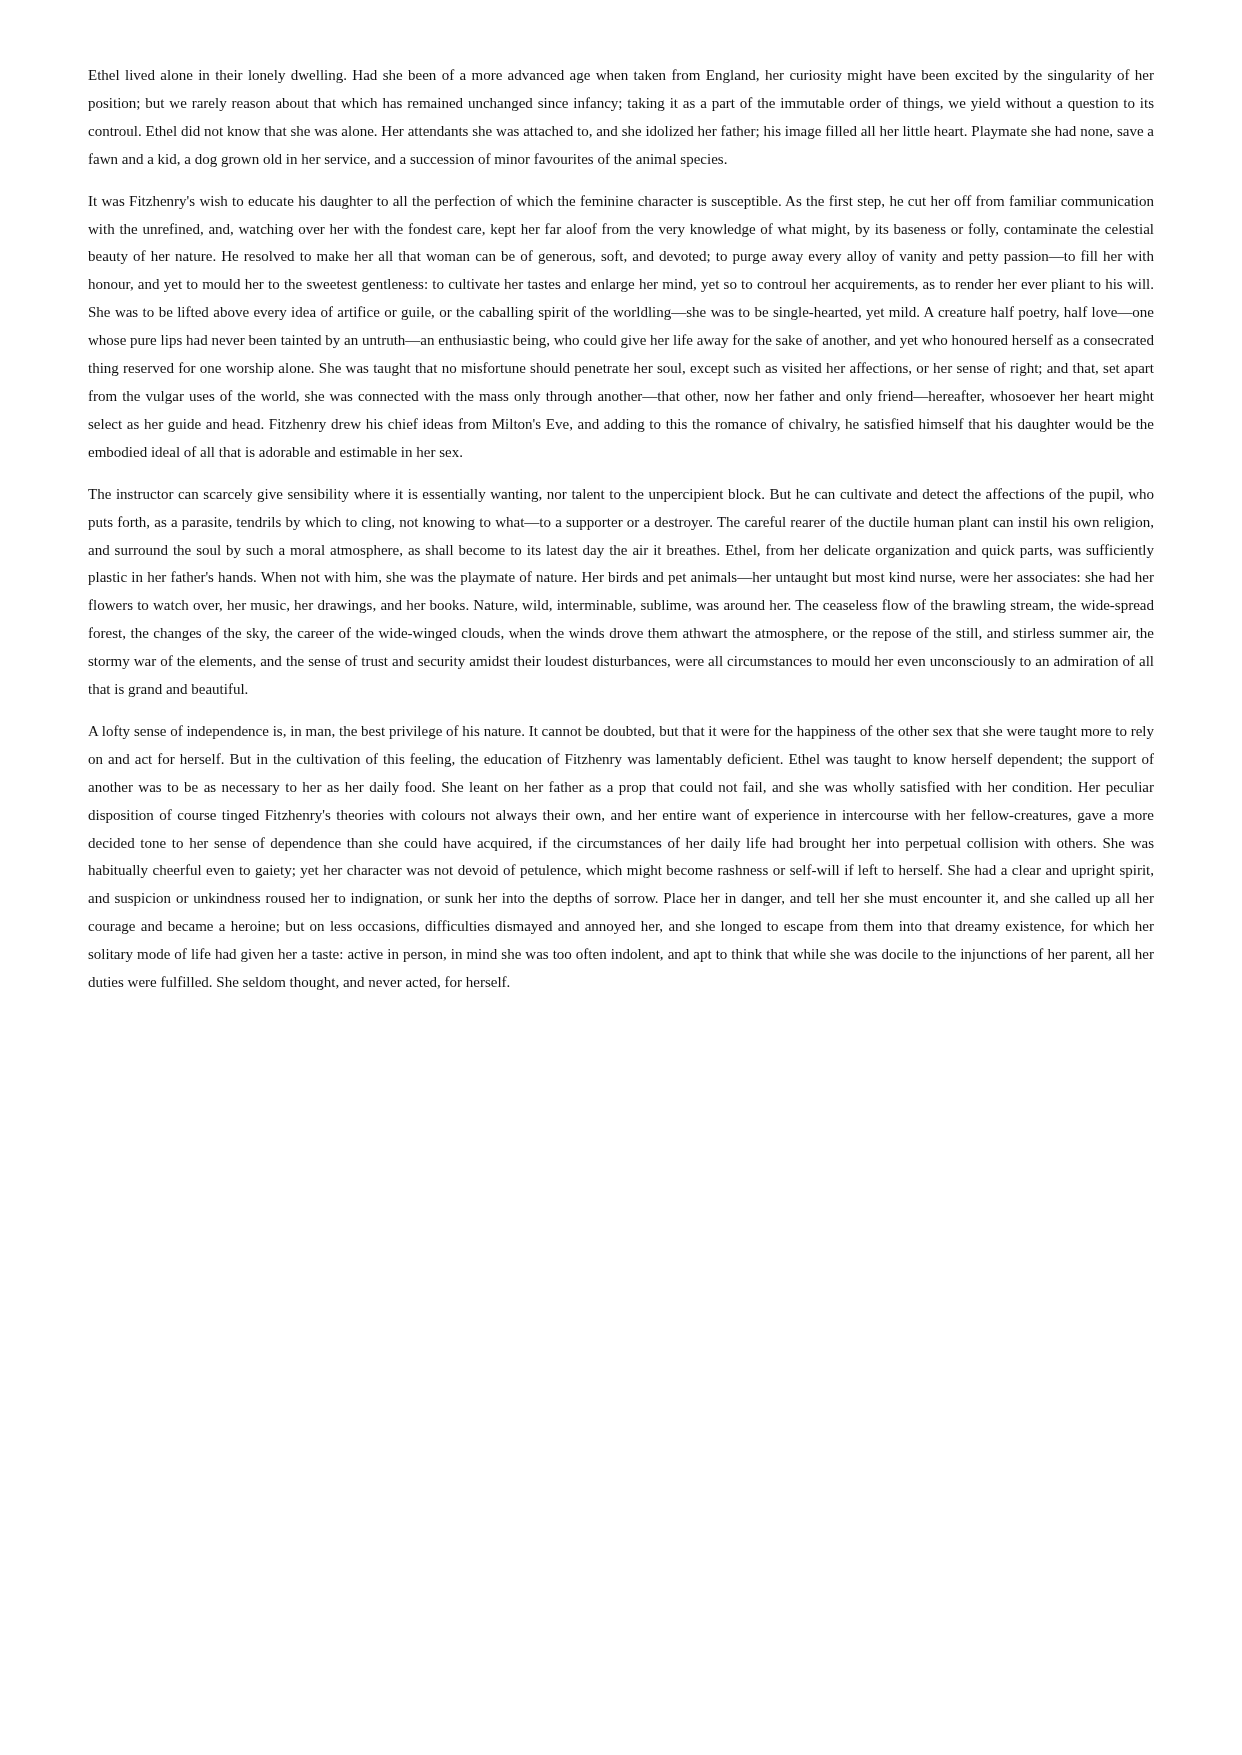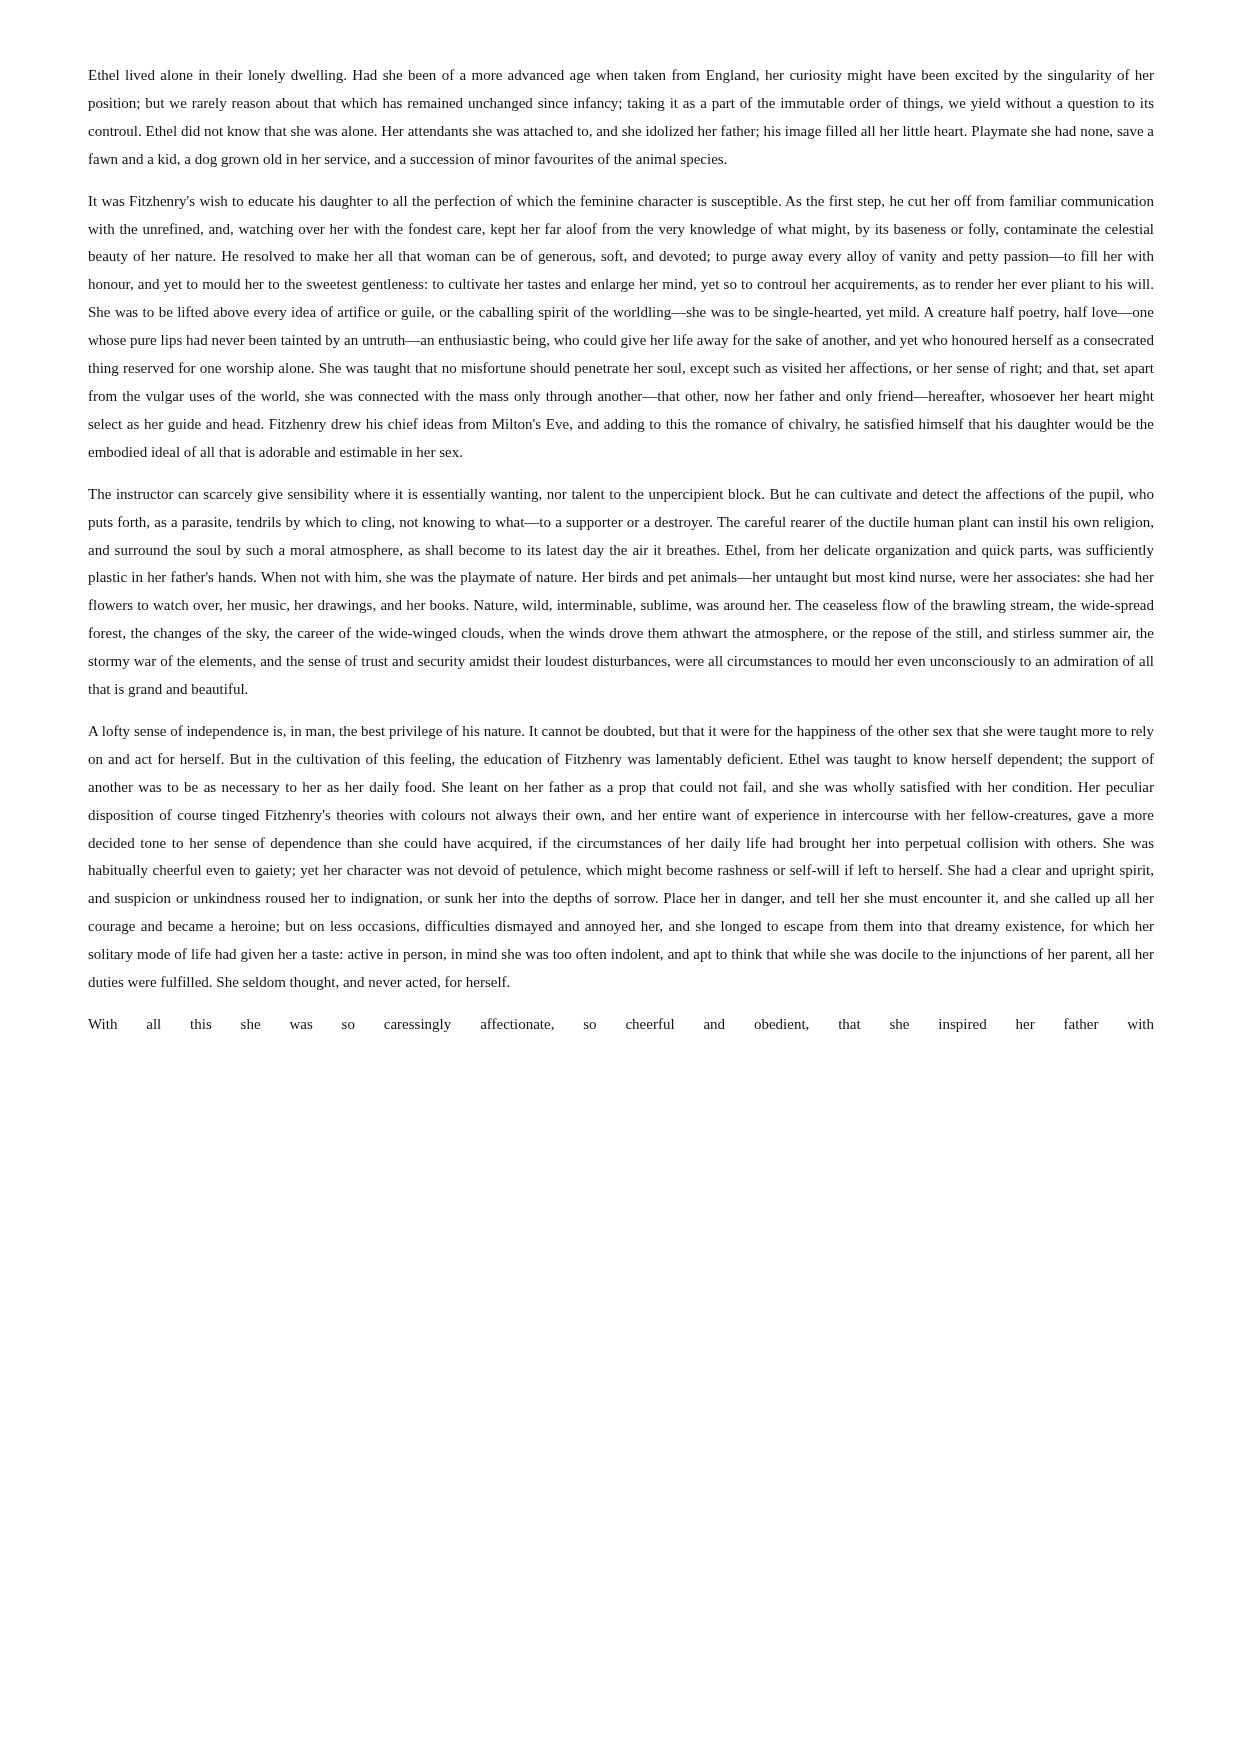--- a/index.html
+++ b/index.html
@@ -22,14 +22,13 @@
   .para.last { text-align-last: justify; }
 </style>
 </head>
 <body>
 
 <div class="page">
   <p class="para">Ethel lived alone in their lonely dwelling. Had she been of a more advanced age when taken from England, her curiosity might have been excited by the singularity of her position; but we rarely reason about that which has remained unchanged since infancy; taking it as a part of the immutable order of things, we yield without a question to its controul. Ethel did not know that she was alone. Her attendants she was attached to, and she idolized her father; his image filled all her little heart. Playmate she had none, save a fawn and a kid, a dog grown old in her service, and a succession of minor favourites of the animal species.</p>
   <p class="para">It was Fitzhenry's wish to educate his daughter to all the perfection of which the feminine character is susceptible. As the first step, he cut her off from familiar communication with the unrefined, and, watching over her with the fondest care, kept her far aloof from the very knowledge of what might, by its baseness or folly, contaminate the celestial beauty of her nature. He resolved to make her all that woman can be of generous, soft, and devoted; to purge away every alloy of vanity and petty passion—to fill her with honour, and yet to mould her to the sweetest gentleness: to cultivate her tastes and enlarge her mind, yet so to controul her acquirements, as to render her ever pliant to his will. She was to be lifted above every idea of artifice or guile, or the caballing spirit of the worldling—she was to be single-hearted, yet mild. A creature half poetry, half love—one whose pure lips had never been tainted by an untruth—an enthusiastic being, who could give her life away for the sake of another, and yet who honoured herself as a consecrated thing reserved for one worship alone. She was taught that no misfortune should penetrate her soul, except such as visited her affections, or her sense of right; and that, set apart from the vulgar uses of the world, she was connected with the mass only through another—that other, now her father and only friend—hereafter, whosoever her heart might select as her guide and head. Fitzhenry drew his chief ideas from Milton's Eve, and adding to this the romance of chivalry, he satisfied himself that his daughter would be the embodied ideal of all that is adorable and estimable in her sex.</p>
   <p class="para">The instructor can scarcely give sensibility where it is essentially wanting, nor talent to the unpercipient block. But he can cultivate and detect the affections of the pupil, who puts forth, as a parasite, tendrils by which to cling, not knowing to what—to a supporter or a destroyer. The careful rearer of the ductile human plant can instil his own religion, and surround the soul by such a moral atmosphere, as shall become to its latest day the air it breathes. Ethel, from her delicate organization and quick parts, was sufficiently plastic in her father's hands. When not with him, she was the playmate of nature. Her birds and pet animals—her untaught but most kind nurse, were her associates: she had her flowers to watch over, her music, her drawings, and her books. Nature, wild, interminable, sublime, was around her. The ceaseless flow of the brawling stream, the wide-spread forest, the changes of the sky, the career of the wide-winged clouds, when the winds drove them athwart the atmosphere, or the repose of the still, and stirless summer air, the stormy war of the elements, and the sense of trust and security amidst their loudest disturbances, were all circumstances to mould her even unconsciously to an admiration of all that is grand and beautiful.</p>
   <p class="para">A lofty sense of independence is, in man, the best privilege of his nature. It cannot be doubted, but that it were for the happiness of the other sex that she were taught more to rely on and act for herself. But in the cultivation of this feeling, the education of Fitzhenry was lamentably deficient. Ethel was taught to know herself dependent; the support of another was to be as necessary to her as her daily food. She leant on her father as a prop that could not fail, and she was wholly satisfied with her condition. Her peculiar disposition of course tinged Fitzhenry's theories with colours not always their own, and her entire want of experience in intercourse with her fellow-creatures, gave a more decided tone to her sense of dependence than she could have acquired, if the circumstances of her daily life had brought her into perpetual collision with others. She was habitually cheerful even to gaiety; yet her character was not devoid of petulence, which might become rashness or self-will if left to herself. She had a clear and upright spirit, and suspicion or unkindness roused her to indignation, or sunk her into the depths of sorrow. Place her in danger, and tell her she must encounter it, and she called up all her courage and became a heroine; but on less occasions, difficulties dismayed and annoyed her, and she longed to escape from them into that dreamy existence, for which her solitary mode of life had given her a taste: active in person, in mind she was too often indolent, and apt to think that while she was docile to the injunctions of her parent, all her duties were fulfilled. She seldom thought, and never acted, for herself.</p>
-  <p class="para last">With all this she was so caressingly affectionate, so cheerful and obedient, that she inspired her father with</p>
 </div>
 
 </body></html>

